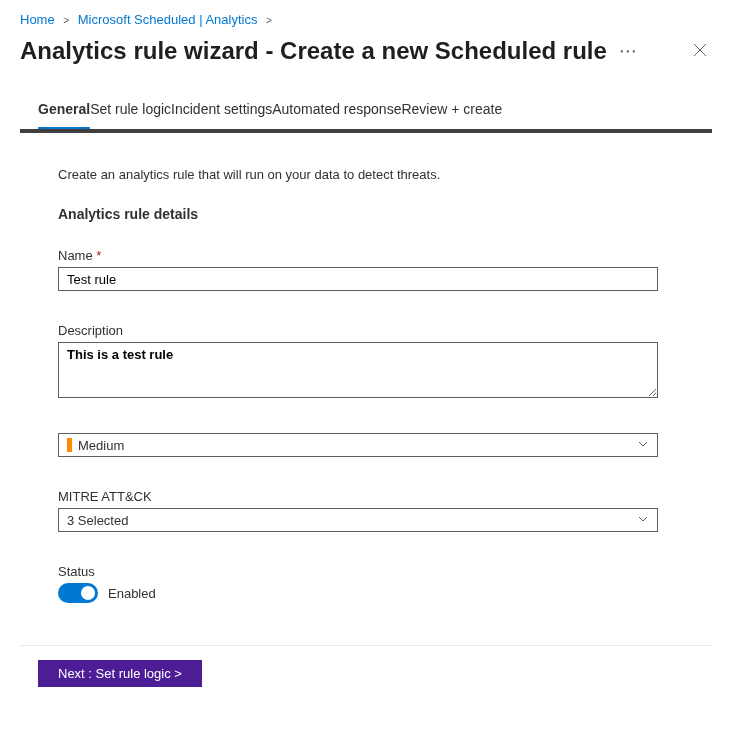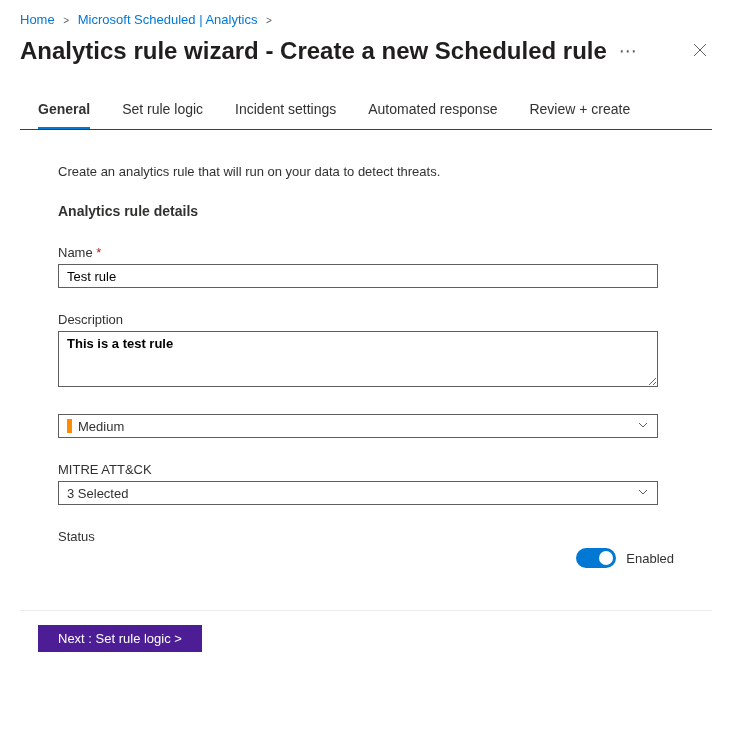--- a/index.html
+++ b/index.html
@@ -7,46 +7,46 @@
     .page { width: 732px; padding: 12px 20px 20px; }
     .breadcrumb { font-size: 13px; padding-bottom: 10px; }
     .breadcrumb a { color: #0078d4; text-decoration: none; }
     .breadcrumb .sep { color: #605e5c; margin: 0 5px; font-size: 10px; }
     .title-row { display: flex; align-items: center; justify-content: space-between; padding-bottom: 30px; }
     .title-group { display: flex; align-items: center; }
     .title-group h1 { font-size: 24px; font-weight: 600; color: #201f1e; }
     .ellipsis { margin-left: 12px; color: #605e5c; font-size: 18px; letter-spacing: 1px; cursor: pointer; }
     .close-btn { background: none; border: none; cursor: pointer; padding: 4px; color: #605e5c; }
     .close-btn svg { width: 16px; height: 16px; }
-    .tabs { display: flex; border-bottom: 1px solid #404040; padding-left: 18px; gap: 32px; }
+    .tabs { display: flex; border-bottom: 4px solid #404040; padding-left: 18px; }
     .tab { font-size: 14px; color: #323130; padding: 6px 0 10px; cursor: pointer; border-bottom: 2px solid transparent; }
     .tab.active { border-bottom-color: #0078d4; font-weight: 600; }
     .content { padding: 34px 38px 20px; }
     .intro { font-size: 13px; color: #323130; margin-bottom: 24px; }
     .section-title { font-size: 14px; font-weight: 600; margin-bottom: 26px; }
-    .field { margin-bottom: 24px; }
+    .field { margin-bottom: 32px; }
     .field-label { font-size: 13px; margin-bottom: 4px; display:block; }
     .req { color: #a4262c; }
     .text-input {
       width: 100%; max-width: 600px; height: 24px;
       border: 1px solid #605e5c; padding: 2px 8px; font-size: 13px; font-family: inherit;
     }
     .textarea {
       width: 100%; max-width: 600px; height: 56px;
       border: 1px solid #605e5c; padding: 4px 8px; font-size: 13px; font-family: inherit; resize: both; font-weight: bold;
     }
     .select {
       width: 100%; max-width: 600px; height: 24px;
       border: 1px solid #605e5c; display: flex; align-items: center; justify-content: space-between;
       padding: 8px 8px; cursor: pointer; background: #fff;
     }
     .select .chev { color: #605e5c; }
     .sev-box { display: flex; align-items: center; }
     .sev-bar { width: 5px; height: 14px; background: #ff8c00; margin-right: 6px; }
-    .toggle-row { display: flex; align-items: center; gap: 10px; margin-top: 4px; justify-content: flex-end; }
+    .toggle-row { display: flex; align-items: center; gap: 10px; margin-top: 4px; }
     .toggle {
       position: relative; width: 40px; height: 20px; background: #0078d4;
       border-radius: 10px; cursor: pointer;
     }
     .toggle .knob {
       position: absolute; right: 3px; top: 3px; width: 14px; height: 14px;
       background: #fff; border-radius: 50%;
     }
     .footer { border-top: 1px solid #edebe9; padding-top: 14px; margin-top: 12px; padding-left: 18px; }
     .next-btn {

